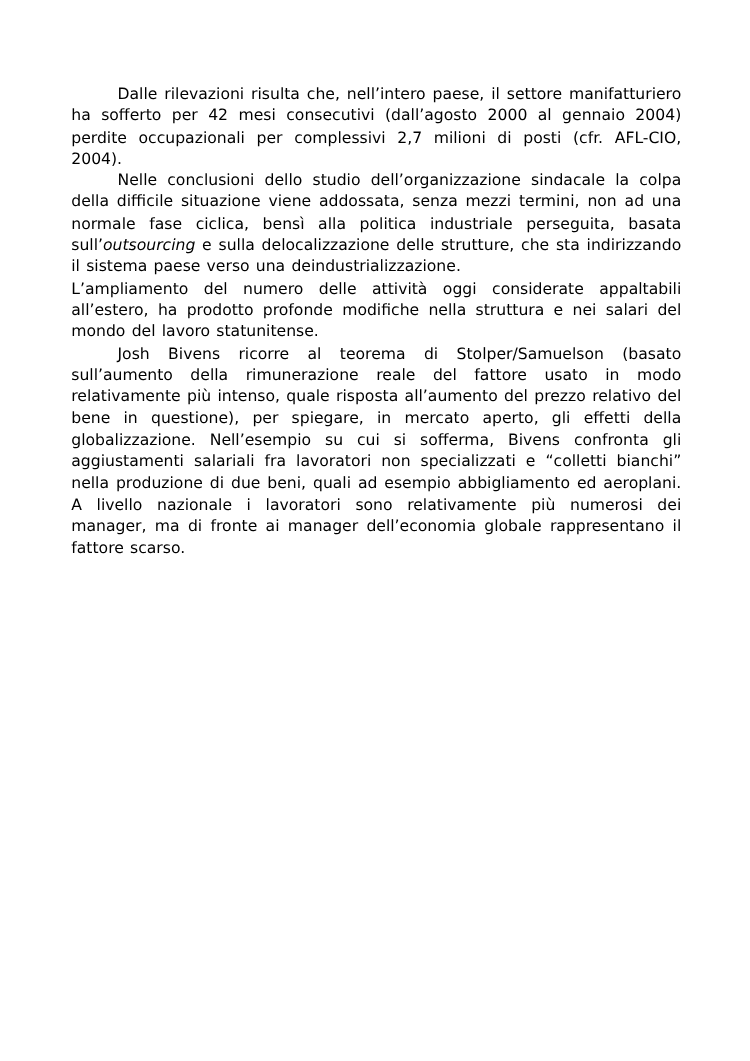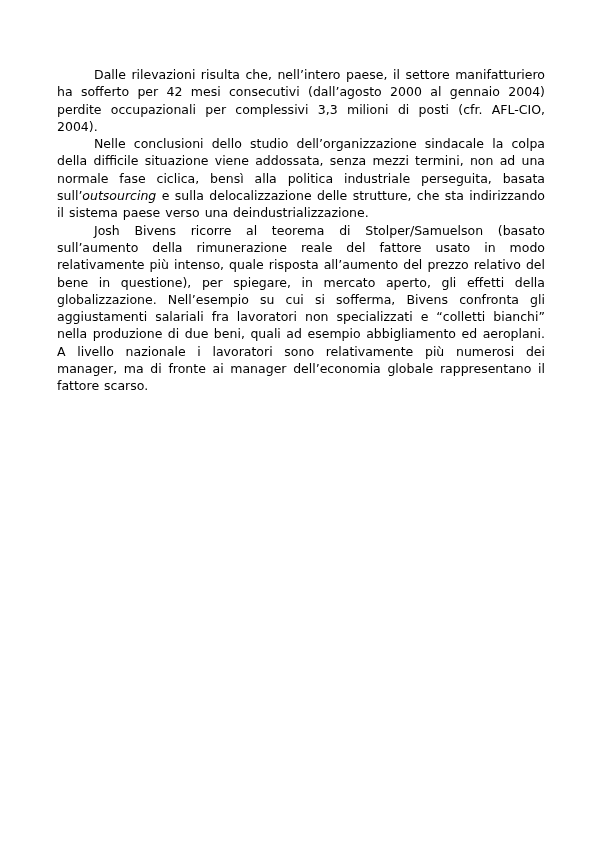--- a/index.html
+++ b/index.html
@@ -35,21 +35,22 @@
   }
   .para em {
   }
 </style>
 </head>
 <body>
 
 <div class="page">
   <div class="text-block">
 
-    <p class="para indent"><span>Dalle rilevazioni risulta che, nell’intero paese, il settore manifatturiero ha sofferto per 42 mesi consecutivi (dall’agosto 2000 al gennaio 2004) perdite occupazionali per complessivi 3,3 milioni di posti (cfr. AFL-CIO, 2004).</span></p>
+    <p class="para indent"><span>Dalle rilevazioni risulta che, nell’intero paese, il settore manifatturiero ha sofferto per 42 mesi consecutivi (dall’agosto 2000 al gennaio 2004) perdite occupazionali per complessivi 2,7 milioni di posti (cfr. AFL-CIO, 2004).</span></p>
 
     <p class="para indent"><span>Nelle conclusioni dello studio dell’organizzazione sindacale la colpa della difficile situazione viene addossata, senza mezzi termini, non ad una normale fase ciclica, bensì alla politica industriale perseguita, basata sull’</span><em>outsourcing</em><span> e sulla delocalizzazione delle strutture, che sta indirizzando il sistema paese verso una deindustrializzazione.</span></p>
 
+    <p class="para"><span>L’ampliamento del numero delle attività oggi considerate appaltabili all’estero, ha prodotto profonde modifiche nella struttura e nei salari del mondo del lavoro statunitense.</span></p>
 
     <p class="para indent"><span>Josh Bivens ricorre al teorema di Stolper/Samuelson (basato sull’aumento della rimunerazione reale del fattore usato in modo relativamente più intenso, quale risposta all’aumento del prezzo relativo del bene in questione), per spiegare, in mercato aperto, gli effetti della globalizzazione. Nell’esempio su cui si sofferma, Bivens confronta gli aggiustamenti salariali fra lavoratori non specializzati e “colletti bianchi” nella produzione di due beni, quali ad esempio abbigliamento ed aeroplani. A livello nazionale i lavoratori sono relativamente più numerosi dei manager, ma di fronte ai manager dell’economia globale rappresentano il fattore scarso.</span></p>
 
   </div>
 </div>
 
 </body></html>

